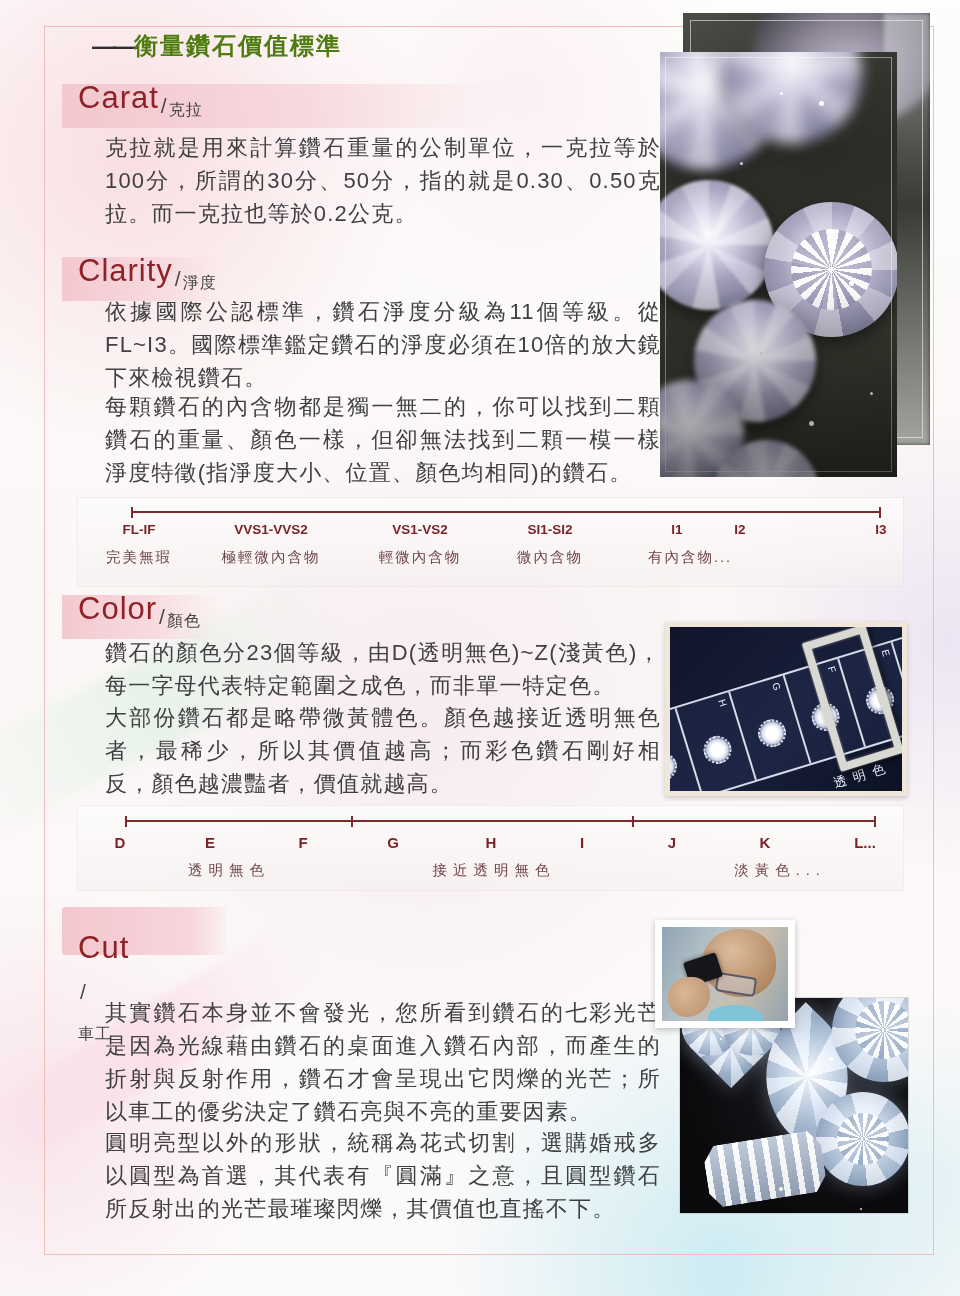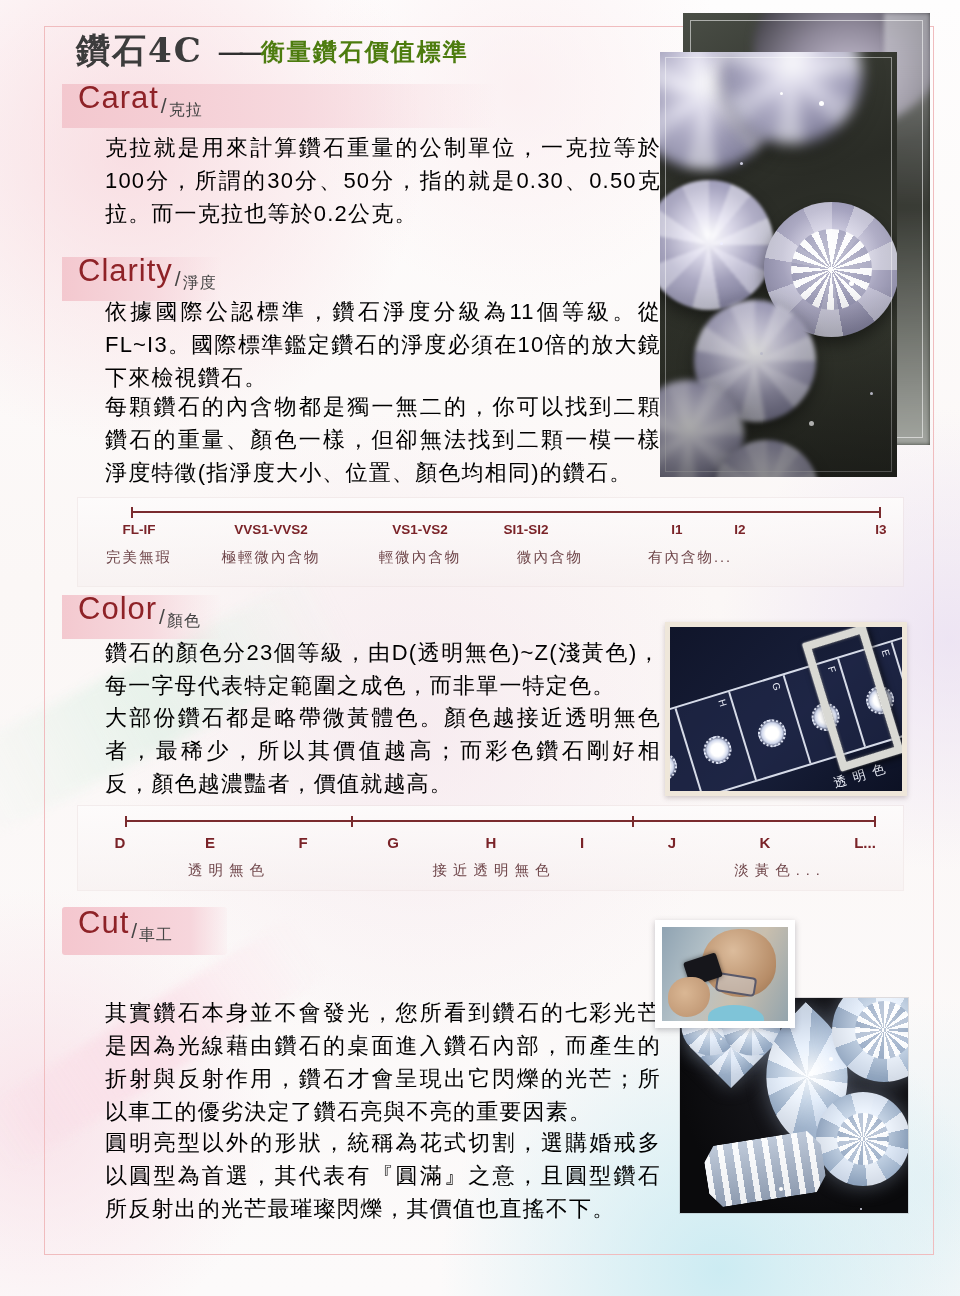--- a/index.html
+++ b/index.html
@@ -37,21 +37,21 @@
   .sec-bar { position:absolute; height:44px;
     background:linear-gradient(90deg, rgba(243,198,205,.95) 0%, rgba(246,213,219,.85) 55%, rgba(248,230,233,0) 100%); }
   .sec-bar.solid { border-radius:3px;
     background:linear-gradient(90deg, rgba(244,197,205,.97) 0%, rgba(246,210,217,.9) 78%, rgba(248,226,230,.2) 100%); }
   .sec-heading { position:absolute; display:flex; align-items:flex-start; white-space:nowrap;
     color:#8e2227; font-size:31px; font-weight:400; letter-spacing:1px; }
   .sec-heading .sub { font-size:16px; color:#454545; margin-top:20px; letter-spacing:1px; }
   .sec-heading .sep { font-size:21px; color:#454545; margin:14px 1px 0 2px; }
 
   
-  .para { position:absolute; width:556px; color:#000000; font-size:22px; line-height:33px;
+  .para { position:absolute; width:556px; color:#404040; font-size:22px; line-height:33px;
     letter-spacing:1.2px; text-align:justify; }
 
   
   .scale-panel { position:absolute; left:78px; width:825px;
     background:linear-gradient(180deg, rgba(253,251,251,.96), rgba(245,238,238,.5));
     box-shadow:0 0 0 1px rgba(228,216,216,.35); }
   .scale-line { position:absolute; height:2px; background:#7a2b2e; }
   .tick { position:absolute; width:2px; height:11px; background:#7a2b2e; top:-4px; }
   .grade-code { position:absolute; transform:translateX(-50%); color:#7a2328; font-weight:700;
     font-size:13.5px; white-space:nowrap; }
@@ -146,21 +146,20 @@
 </head>
 <body>
 
 <div class="page">
   <div class="bg"></div>
   <div class="streak s1"></div>
   <div class="streak s2"></div>
   <div class="frame"></div>
 
   <div class="title-row">
-    <span class="title-main">鑽石4C</span>
     <span class="title-dash">——</span>
     <span class="title-sub">衡量鑽石價值標準</span>
   </div>
 
   <div class="sec-bar" style="left:62px; top:84px; width:436px;"></div>
   <div class="sec-heading" style="left:78px; top:80px;">
     <span>Carat</span>
     <span class="sep">/</span>
     <span class="sub">克拉</span>
   </div>
@@ -195,21 +194,21 @@
   <div class="para" style="left:105px; top:390px;">每顆鑽石的內含物都是獨一無二的，你可以找到二顆鑽石的重量、顏色一樣，但卻無法找到二顆一模一樣淨度特徵(指淨度大小、位置、顏色均相同)的鑽石。</div>
 
   <div class="scale-panel" style="top:498px; height:88px;">
     <div class="scale-line" style="left:53px; top:13px; width:750px;">
       <div class="tick" style="left:0;"></div>
       <div class="tick" style="left:748px;"></div>
     </div>
     <span class="grade-code" style="left:61px;  top:24px;">FL-IF</span>
     <span class="grade-code" style="left:193px; top:24px;">VVS1-VVS2</span>
     <span class="grade-code" style="left:342px; top:24px;">VS1-VS2</span>
-    <span class="grade-code" style="left:448px; top:24px;">SI1-SI2</span>
+    <span class="grade-code" style="left:472px; top:24px;">SI1-SI2</span>
     <span class="grade-code" style="left:599px; top:24px;">I1</span>
     <span class="grade-code" style="left:662px; top:24px;">I2</span>
     <span class="grade-code" style="left:803px; top:24px;">I3</span>
     <span class="grade-label" style="left:61px;  top:50px;">完美無瑕</span>
     <span class="grade-label" style="left:193px; top:50px;">極輕微內含物</span>
     <span class="grade-label" style="left:342px; top:50px;">輕微內含物</span>
     <span class="grade-label" style="left:472px; top:50px;">微內含物</span>
     <span class="grade-label" style="left:612px; top:50px;">有內含物...</span>
   </div>
 
@@ -267,21 +266,21 @@
     <span class="color-letter" style="left:504px; top:28px;">I</span>
     <span class="color-letter" style="left:594px; top:28px;">J</span>
     <span class="color-letter" style="left:687px; top:28px;">K</span>
     <span class="color-letter" style="left:787px; top:28px;">L...</span>
     <span class="color-group" style="left:151px; top:55px;">透明無色</span>
     <span class="color-group" style="left:416px; top:55px;">接近透明無色</span>
     <span class="color-group" style="left:702px; top:55px;">淡黃色...</span>
   </div>
 
   <div class="sec-bar solid" style="left:62px; top:907px; width:165px; height:48px;"></div>
-  <div class="sec-heading" style="left:78px; top:905px;">
+  <div class="sec-heading" style="left:78px; top:930px;flex-direction:column;">
     <span>Cut</span>
     <span class="sep">/</span>
     <span class="sub">車工</span>
   </div>
   <div class="para" style="left:105px; top:996px;font-family:Liberation Serif, serif;">其實鑽石本身並不會發光，您所看到鑽石的七彩光芒是因為光線藉由鑽石的桌面進入鑽石內部，而產生的折射與反射作用，鑽石才會呈現出它閃爍的光芒；所以車工的優劣決定了鑽石亮與不亮的重要因素。</div>
   <div class="para" style="left:105px; top:1126px;">圓明亮型以外的形狀，統稱為花式切割，選購婚戒多以圓型為首選，其代表有『圓滿』之意，且圓型鑽石所反射出的光芒最璀璨閃爍，其價值也直搖不下。</div>
 
   <div class="cut-photo">
     <div class="d-heart ice"></div>
     <div class="d-marquise ice"></div>

